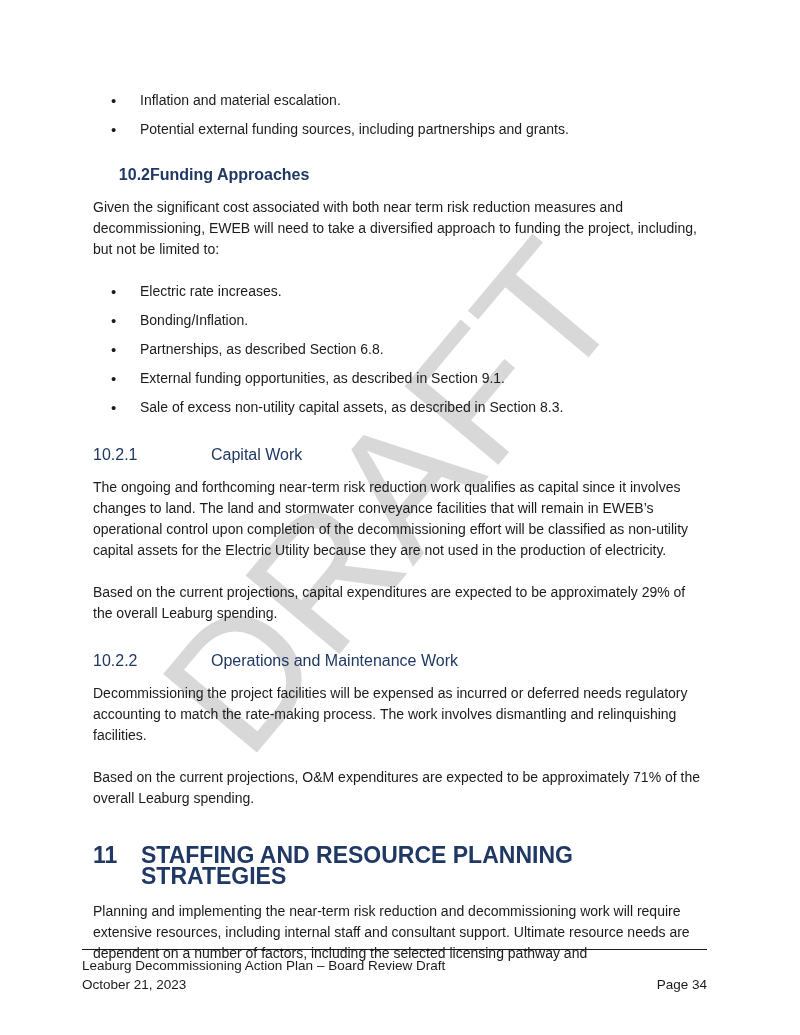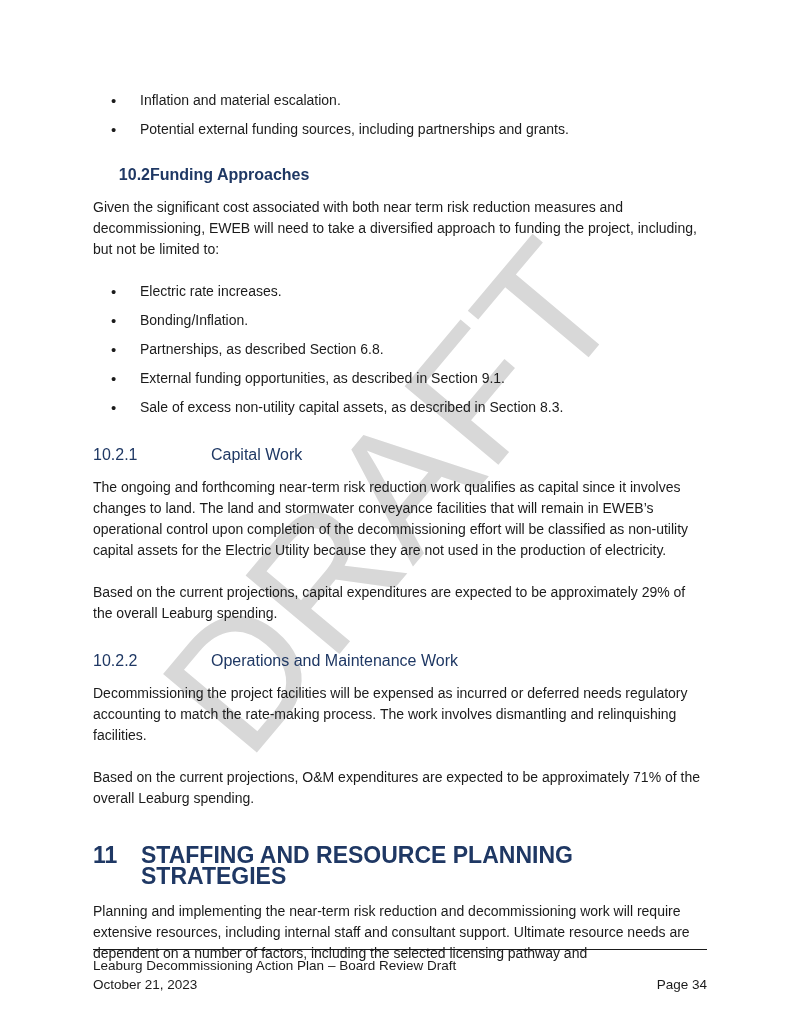--- a/index.html
+++ b/index.html
@@ -80,21 +80,21 @@
   .h3 .num { min-width: 70px; }
   .h1 {
     font-size: 23px;
     font-weight: 700;
     margin: 36px 0 14px 0;
     justify-content: center;
   }
   .h1 .num { min-width: 48px; }
   .footer {
     position: absolute;
-    left: 93px;
+    left: 82px;
     right: 93px;
     top: 949px;
     z-index: 1;
     border-top: 1.5px solid #1a1a1a;
     padding-top: 6px;
     font-size: 13.5px;
     line-height: 19px;
   }
   .footer-row {
     display: flex;

